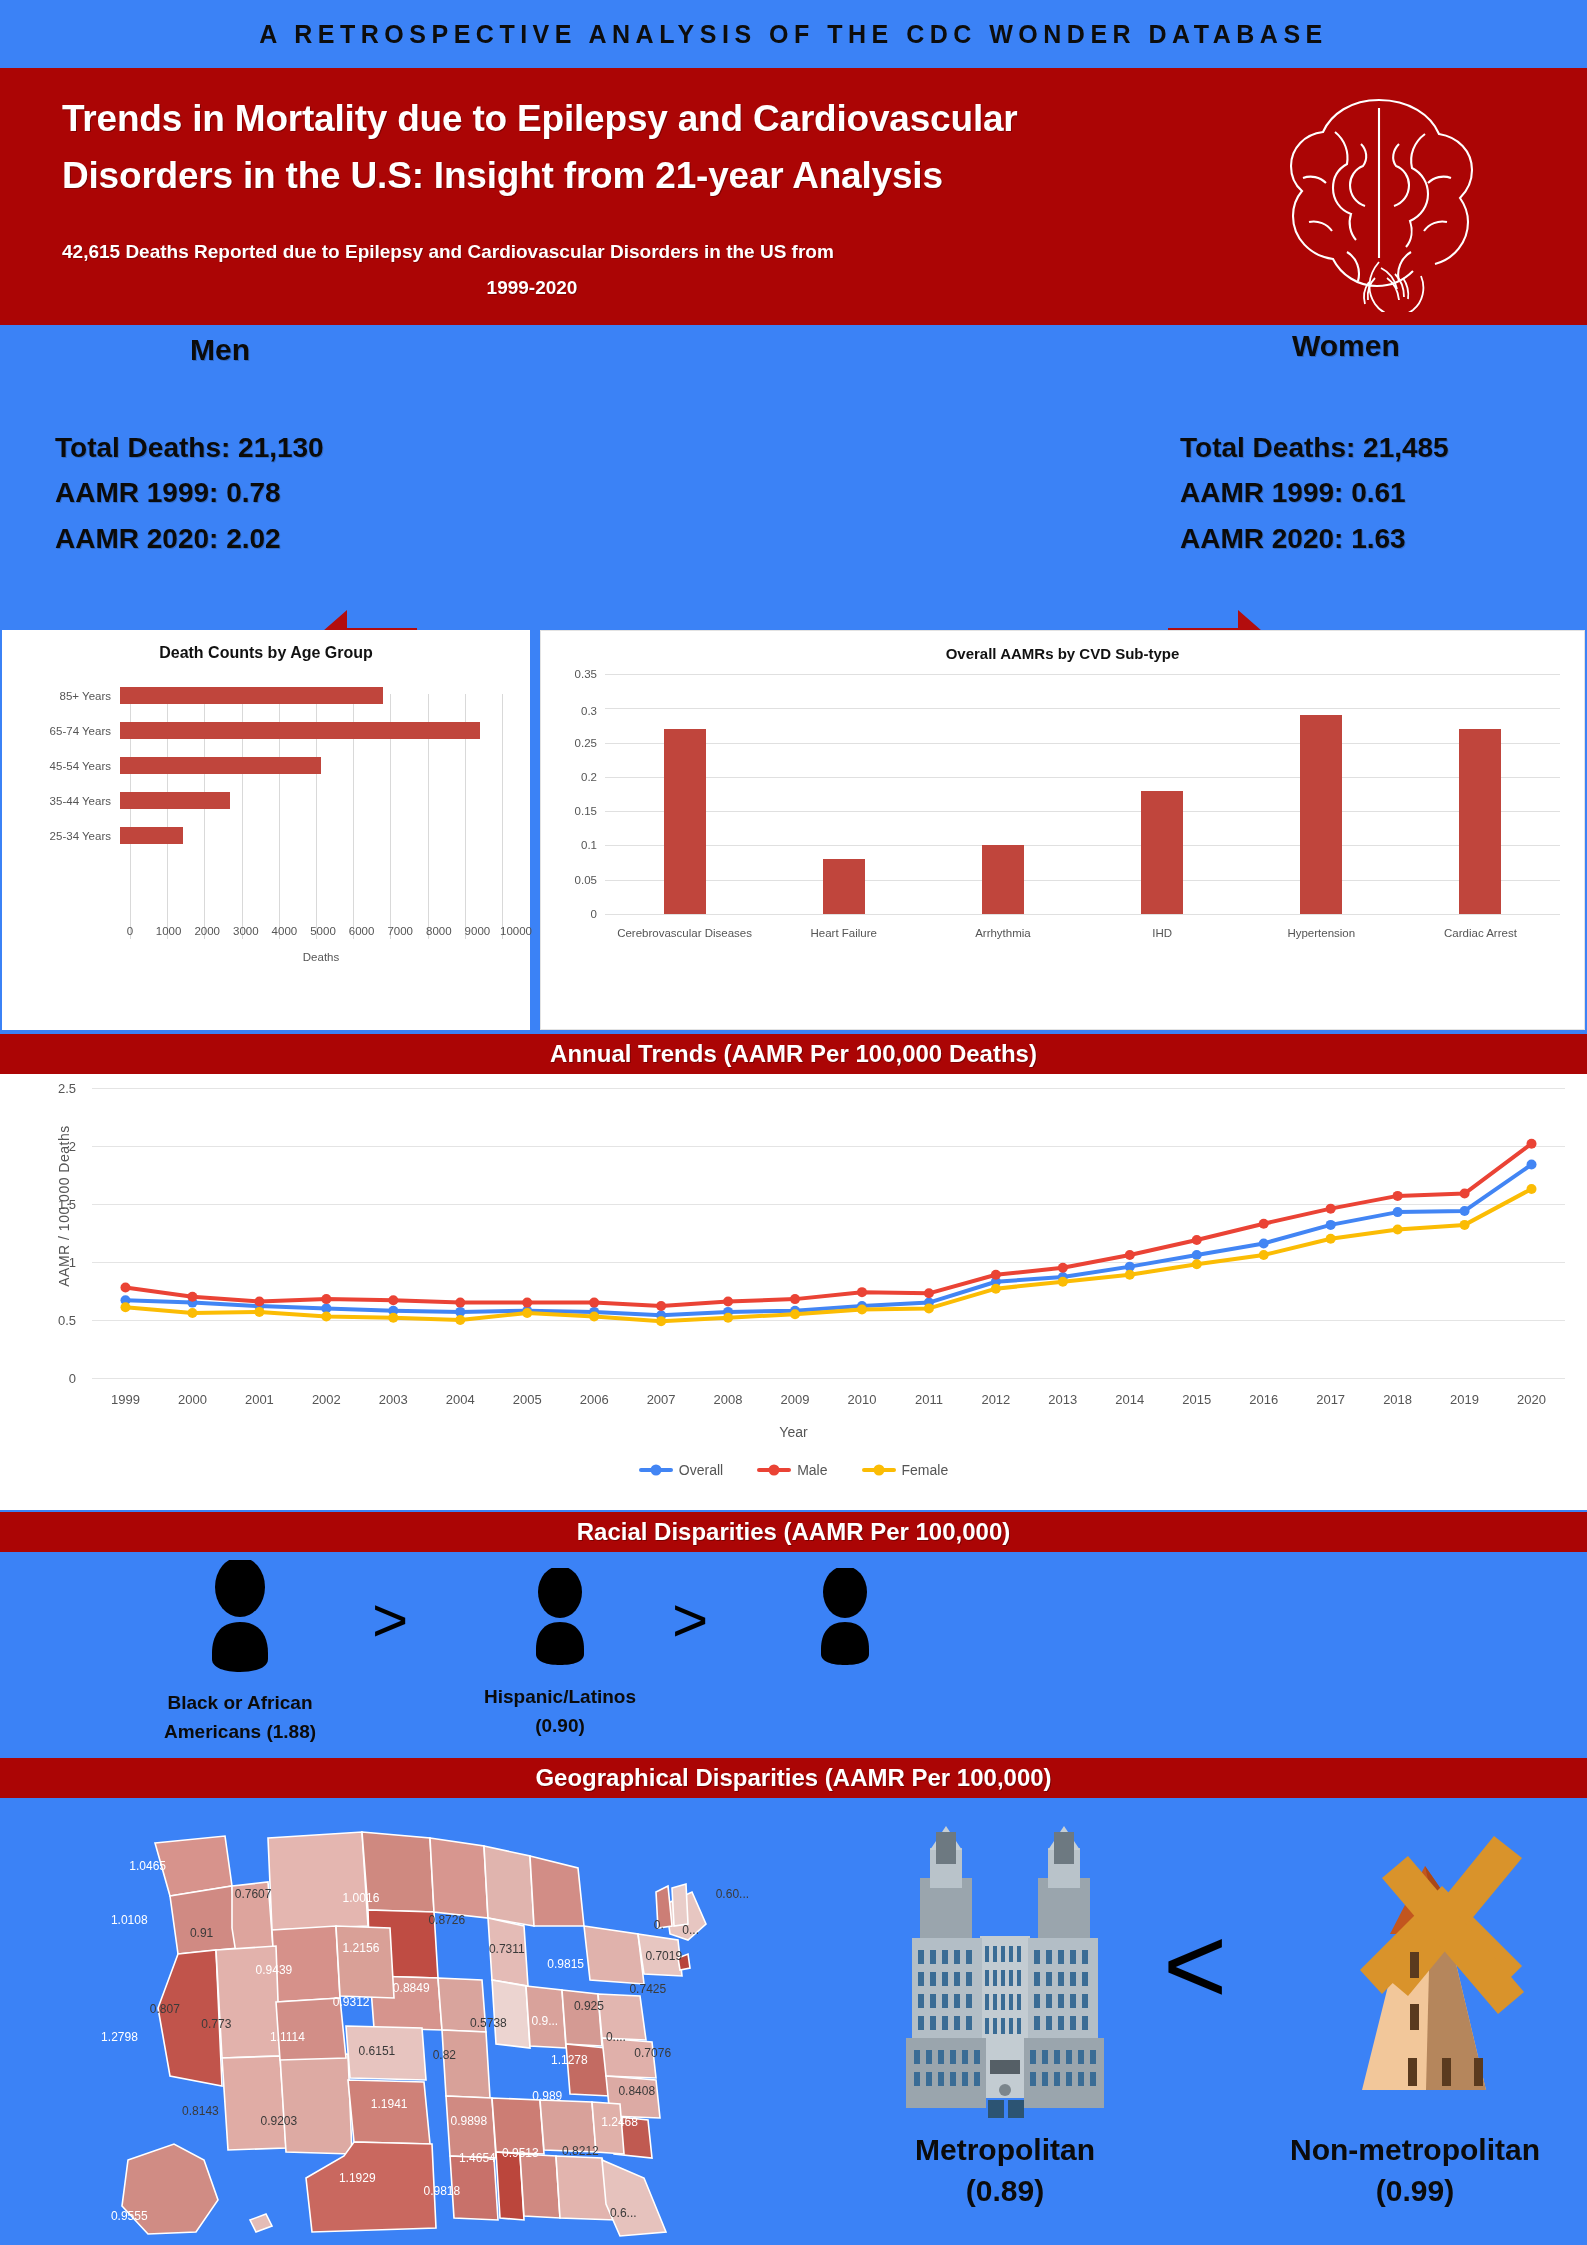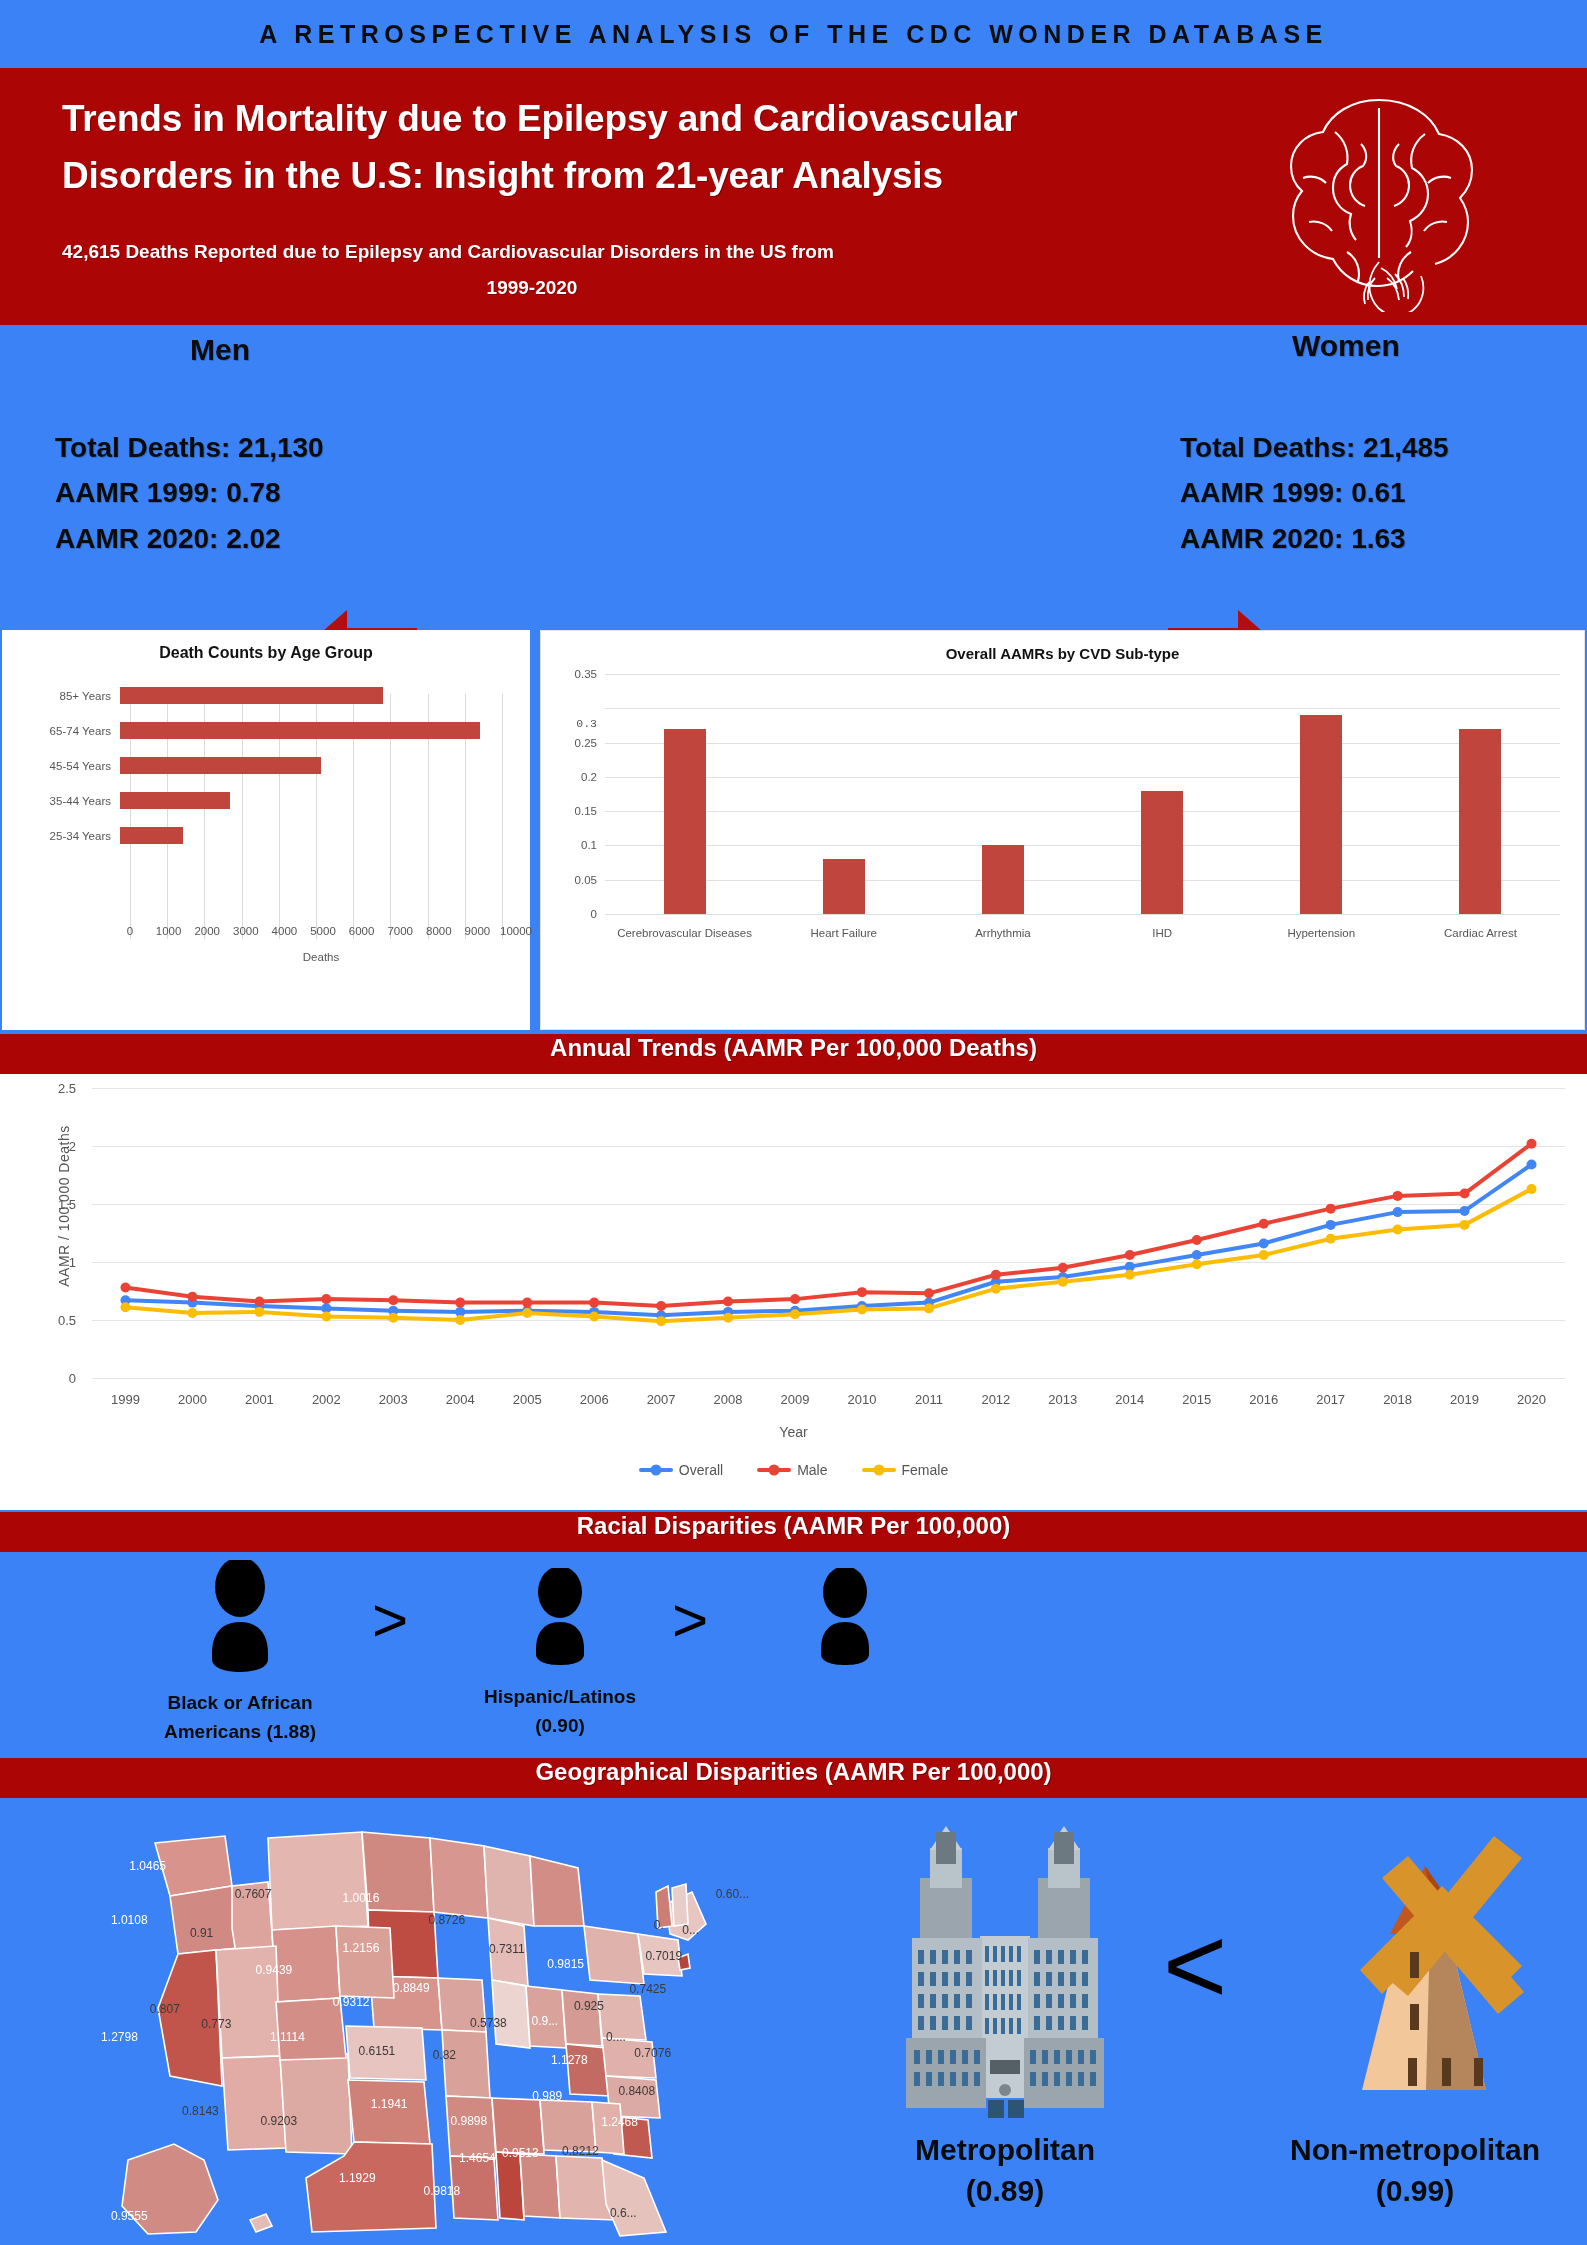--- a/index.html
+++ b/index.html
@@ -118,21 +118,21 @@
   }
   .vx-labels { position: absolute; left: 52px; right: 6px; top: 252px; display: flex; }
   .vx-labels div {
     flex: 1; text-align: center; font-size: 11.5px; color: #555; line-height: 1.25;
   }
 
   
   .band {
     position: absolute; left: 0; width: 1587px; height: 40px;
     background: #AB0505; color: #fff;
-    display: flex; justify-content: center;
+    display: flex; align-items: center; justify-content: center;
     font-size: 24px; font-weight: 800;
     text-shadow: 1px 1px 0 rgba(0,0,0,.3);
   }
   .band-trends { top: 1034px; }
   .band-race   { top: 1512px; }
   .band-geo    { top: 1758px; }
 
   
   .line-card { position: absolute; left: 0; top: 1074px; width: 1587px; height: 436px; background: #fff; }
   .ln-plot { position: absolute; left: 92px; top: 14px; right: 22px; height: 290px; }
@@ -366,21 +366,21 @@
           <div class="vy-lab" style="top: 205.714px;">0.05</div>
           <div class="vgrid-line" style="top: 171.429px; left: 52px; right: 6px;"></div>
           <div class="vy-lab" style="top: 171.429px;">0.1</div>
           <div class="vgrid-line" style="top: 137.143px; left: 52px; right: 6px;"></div>
           <div class="vy-lab" style="top: 137.143px;">0.15</div>
           <div class="vgrid-line" style="top: 102.857px; left: 52px; right: 6px;"></div>
           <div class="vy-lab" style="top: 102.857px;">0.2</div>
           <div class="vgrid-line" style="top: 68.5714px; left: 52px; right: 6px;"></div>
           <div class="vy-lab" style="top: 68.5714px;">0.25</div>
           <div class="vgrid-line" style="top: 34.2857px; left: 52px; right: 6px;"></div>
-          <div class="vy-lab" style="top: 49px; font-family: Liberation Mono, monospace;">0.3</div>
+          <div class="vy-lab" style="top: 37px;">0.3</div>
           <div class="vgrid-line" style="top: 0px; left: 52px; right: 6px;"></div>
           <div class="vy-lab" style="top: 0px;">0.35</div>
         </div>
       <div class="vbars" id="vbars">
           <div class="vbar-col">
             <div class="vbar-fill" style="height: 185.143px; background: rgb(192, 69, 60);"></div>
           </div>
           <div class="vbar-col">
             <div class="vbar-fill" style="height: 54.8571px; background: rgb(192, 69, 60);"></div>
           </div>

